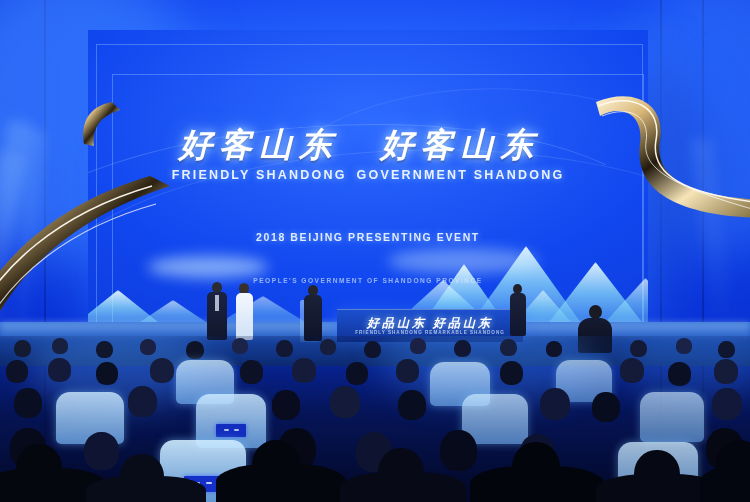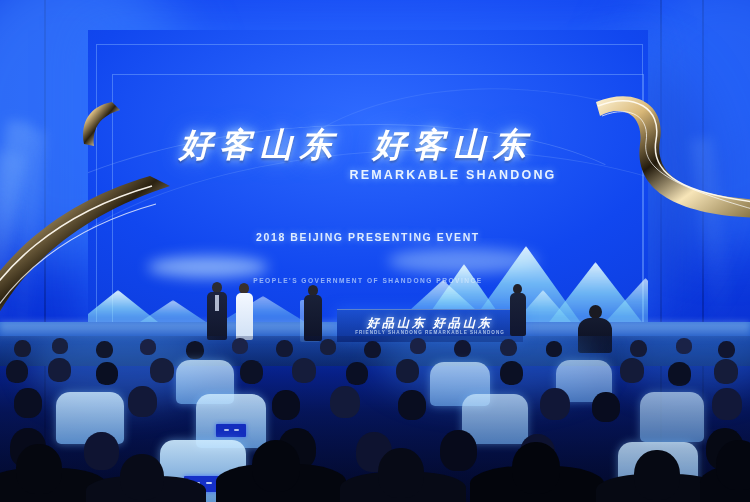--- a/index.html
+++ b/index.html
@@ -155,24 +155,25 @@
     <div class="peak" style="left:378px;width:120px;height:84px;clip-path:polygon(50% 0,100% 100%,0 100%);"></div>
     <div class="peak" style="left:300px;width:110px;height:50px;clip-path:polygon(50% 0,100% 100%,0 100%);opacity:.8;"></div>
     <div class="peak" style="left:455px;width:105px;height:68px;clip-path:polygon(50% 0,100% 100%,0 100%);"></div>
     <div class="peak" style="left:510px;width:95px;height:52px;clip-path:polygon(50% 0,100% 100%,0 100%);opacity:.8;"></div>
     <div class="peak" style="left:420px;width:70px;height:40px;clip-path:polygon(50% 0,100% 100%,0 100%);opacity:.7;"></div>
   </div>
 
   <div class="title-row">
     <div class="title-col">
       <div class="cn-title">好客山东</div>
+      <div class="en-title">FRIENDLY SHANDONG</div>
     </div>
     <div class="title-col">
       <div class="cn-title">好客山东</div>
-      <div class="en-title">REMARKABLE SHANDONG</div>
+      <div class="en-title">GOVERNMENT SHANDONG</div>
     </div>
   </div>
 
   <div class="sub-en">2018 BEIJING PRESENTING EVENT</div>
   <div class="org-en">PEOPLE'S GOVERNMENT OF SHANDONG PROVINCE</div>
 
   <svg class="ribbon" style="left:-30px;top:90px;" width="220" height="250" viewBox="0 0 220 250">
     <defs>
       <linearGradient id="gl" x1="0" y1="0" x2="1" y2="1">
         <stop offset="0%" stop-color="#fff3cf"></stop>

